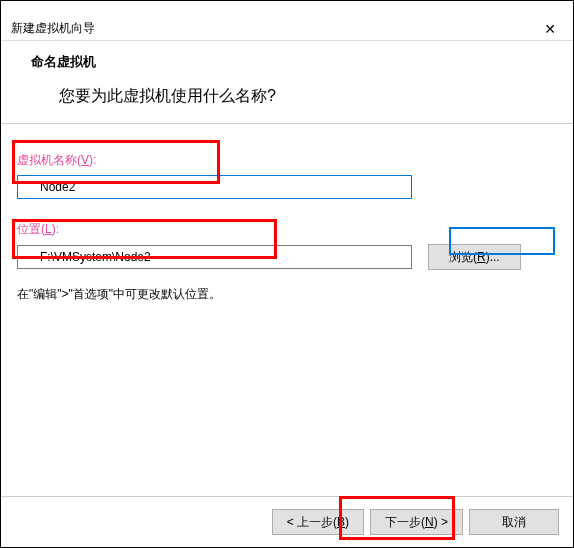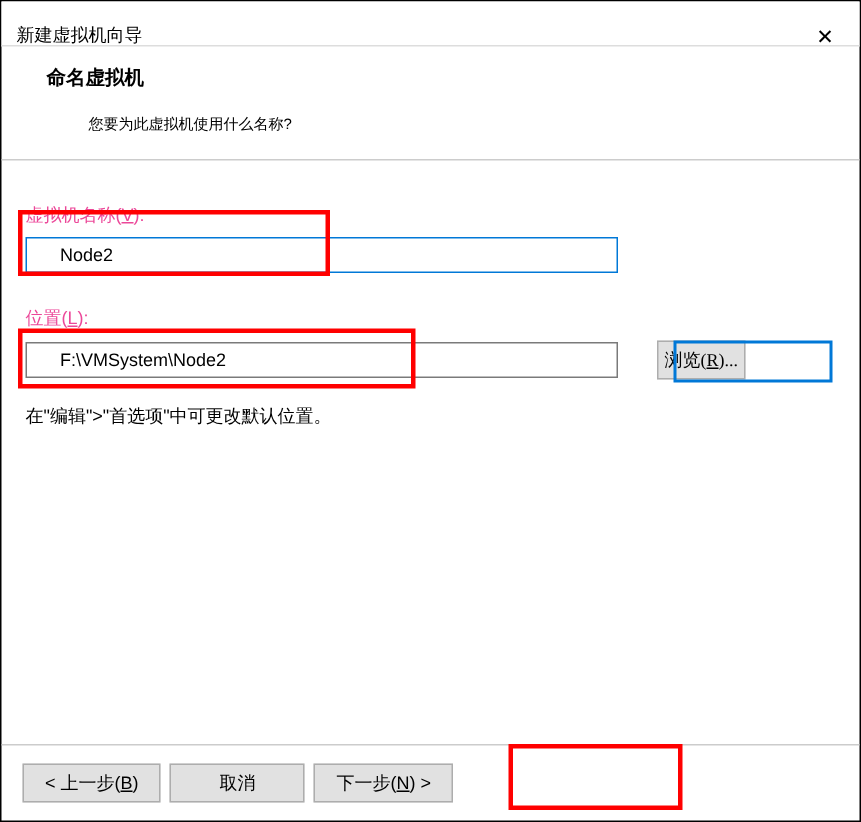--- a/index.html
+++ b/index.html
@@ -17,21 +17,21 @@
     }
     .window {
       width: 574px;
       height: 548px;
       border: 1px solid #000;
       background: #fff;
       display: flex;
       flex-direction: column;
     }
     .titlebar {
-      height: 30px;
+      height: 40px;
       background: #fff;
       border-bottom: 1px solid #ddd;
       display: flex;
       align-items: center;
       justify-content: space-between;
       padding: 16px 8px 0 10px;
     }
     .titlebar-title {
       font-size: 12px;
       color: #000;
@@ -51,21 +51,21 @@
       padding: 12px 20px 16px 30px;
       border-bottom: 1px solid #ccc;
     }
     .header-title {
       font-size: 13px;
       font-weight: bold;
       color: #000;
       margin-bottom: 15px;
     }
     .header-subtitle {
-      font-size: 10px;
+      font-size: 16px;
       color: #000;
       margin-left: 28px;
     }
     .content {
       flex: 1;
       padding: 28px 16px 10px 16px;
       position: relative;
     }
     .field-label {
       font-size: 12px;
@@ -90,40 +90,41 @@
       border: 1px solid #7a7a7a;
       background: #fff;
       outline: none;
     }
     .vm-name-input {
       border: 1px solid #0078d7;
     }
     .location-row {
       display: flex;
       align-items: center;
-      gap: 26px;
+      gap: 16px;
     }
     .browse-btn {
       height: 26px;
-      padding: 0 4px;
+      padding: 0 20px;
       font-size: 12px;
       background: #e1e1e1;
       border: 1px solid #adadad;
       cursor: pointer;
-      font-family: Liberation Serif, serif;
+      font-family: Liberation Sans, sans-serif;
     }
     .hint-text {
       font-size: 12px;
       color: #000;
       margin-top: 6px;
     }
     .footer {
       border-top: 1px solid #ccc;
       padding: 12px 14px;
       display: flex;
+      justify-content: flex-end;
       gap: 6px;
     }
     .wizard-btn {
       height: 26px;
       padding: 0 14px;
       font-size: 12px;
       background: #e1e1e1;
       border: 1px solid #adadad;
       cursor: pointer;
       font-family: "Microsoft YaHei", sans-serif;
@@ -205,24 +206,24 @@
     </div>
 
     <div class="hint-text">在"编辑"&gt;"首选项"中可更改默认位置。</div>
 
   </div>
 
   <div class="footer">
     <button class="wizard-btn">
       <span>&lt; 上一步(</span><u>B</u><span>)</span>
     </button>
-    <button class="wizard-btn">取消</button>
     <button class="wizard-btn">
       <span>下一步(</span><u>N</u><span>) &gt;</span>
     </button>
+    <button class="wizard-btn">取消</button>
   </div>
 
 </div>
 
 <div class="highlight-red-1"></div>
 <div class="highlight-red-2"></div>
 <div class="highlight-blue-browse"></div>
 <div class="highlight-red-next"></div>
 
 </body></html>

